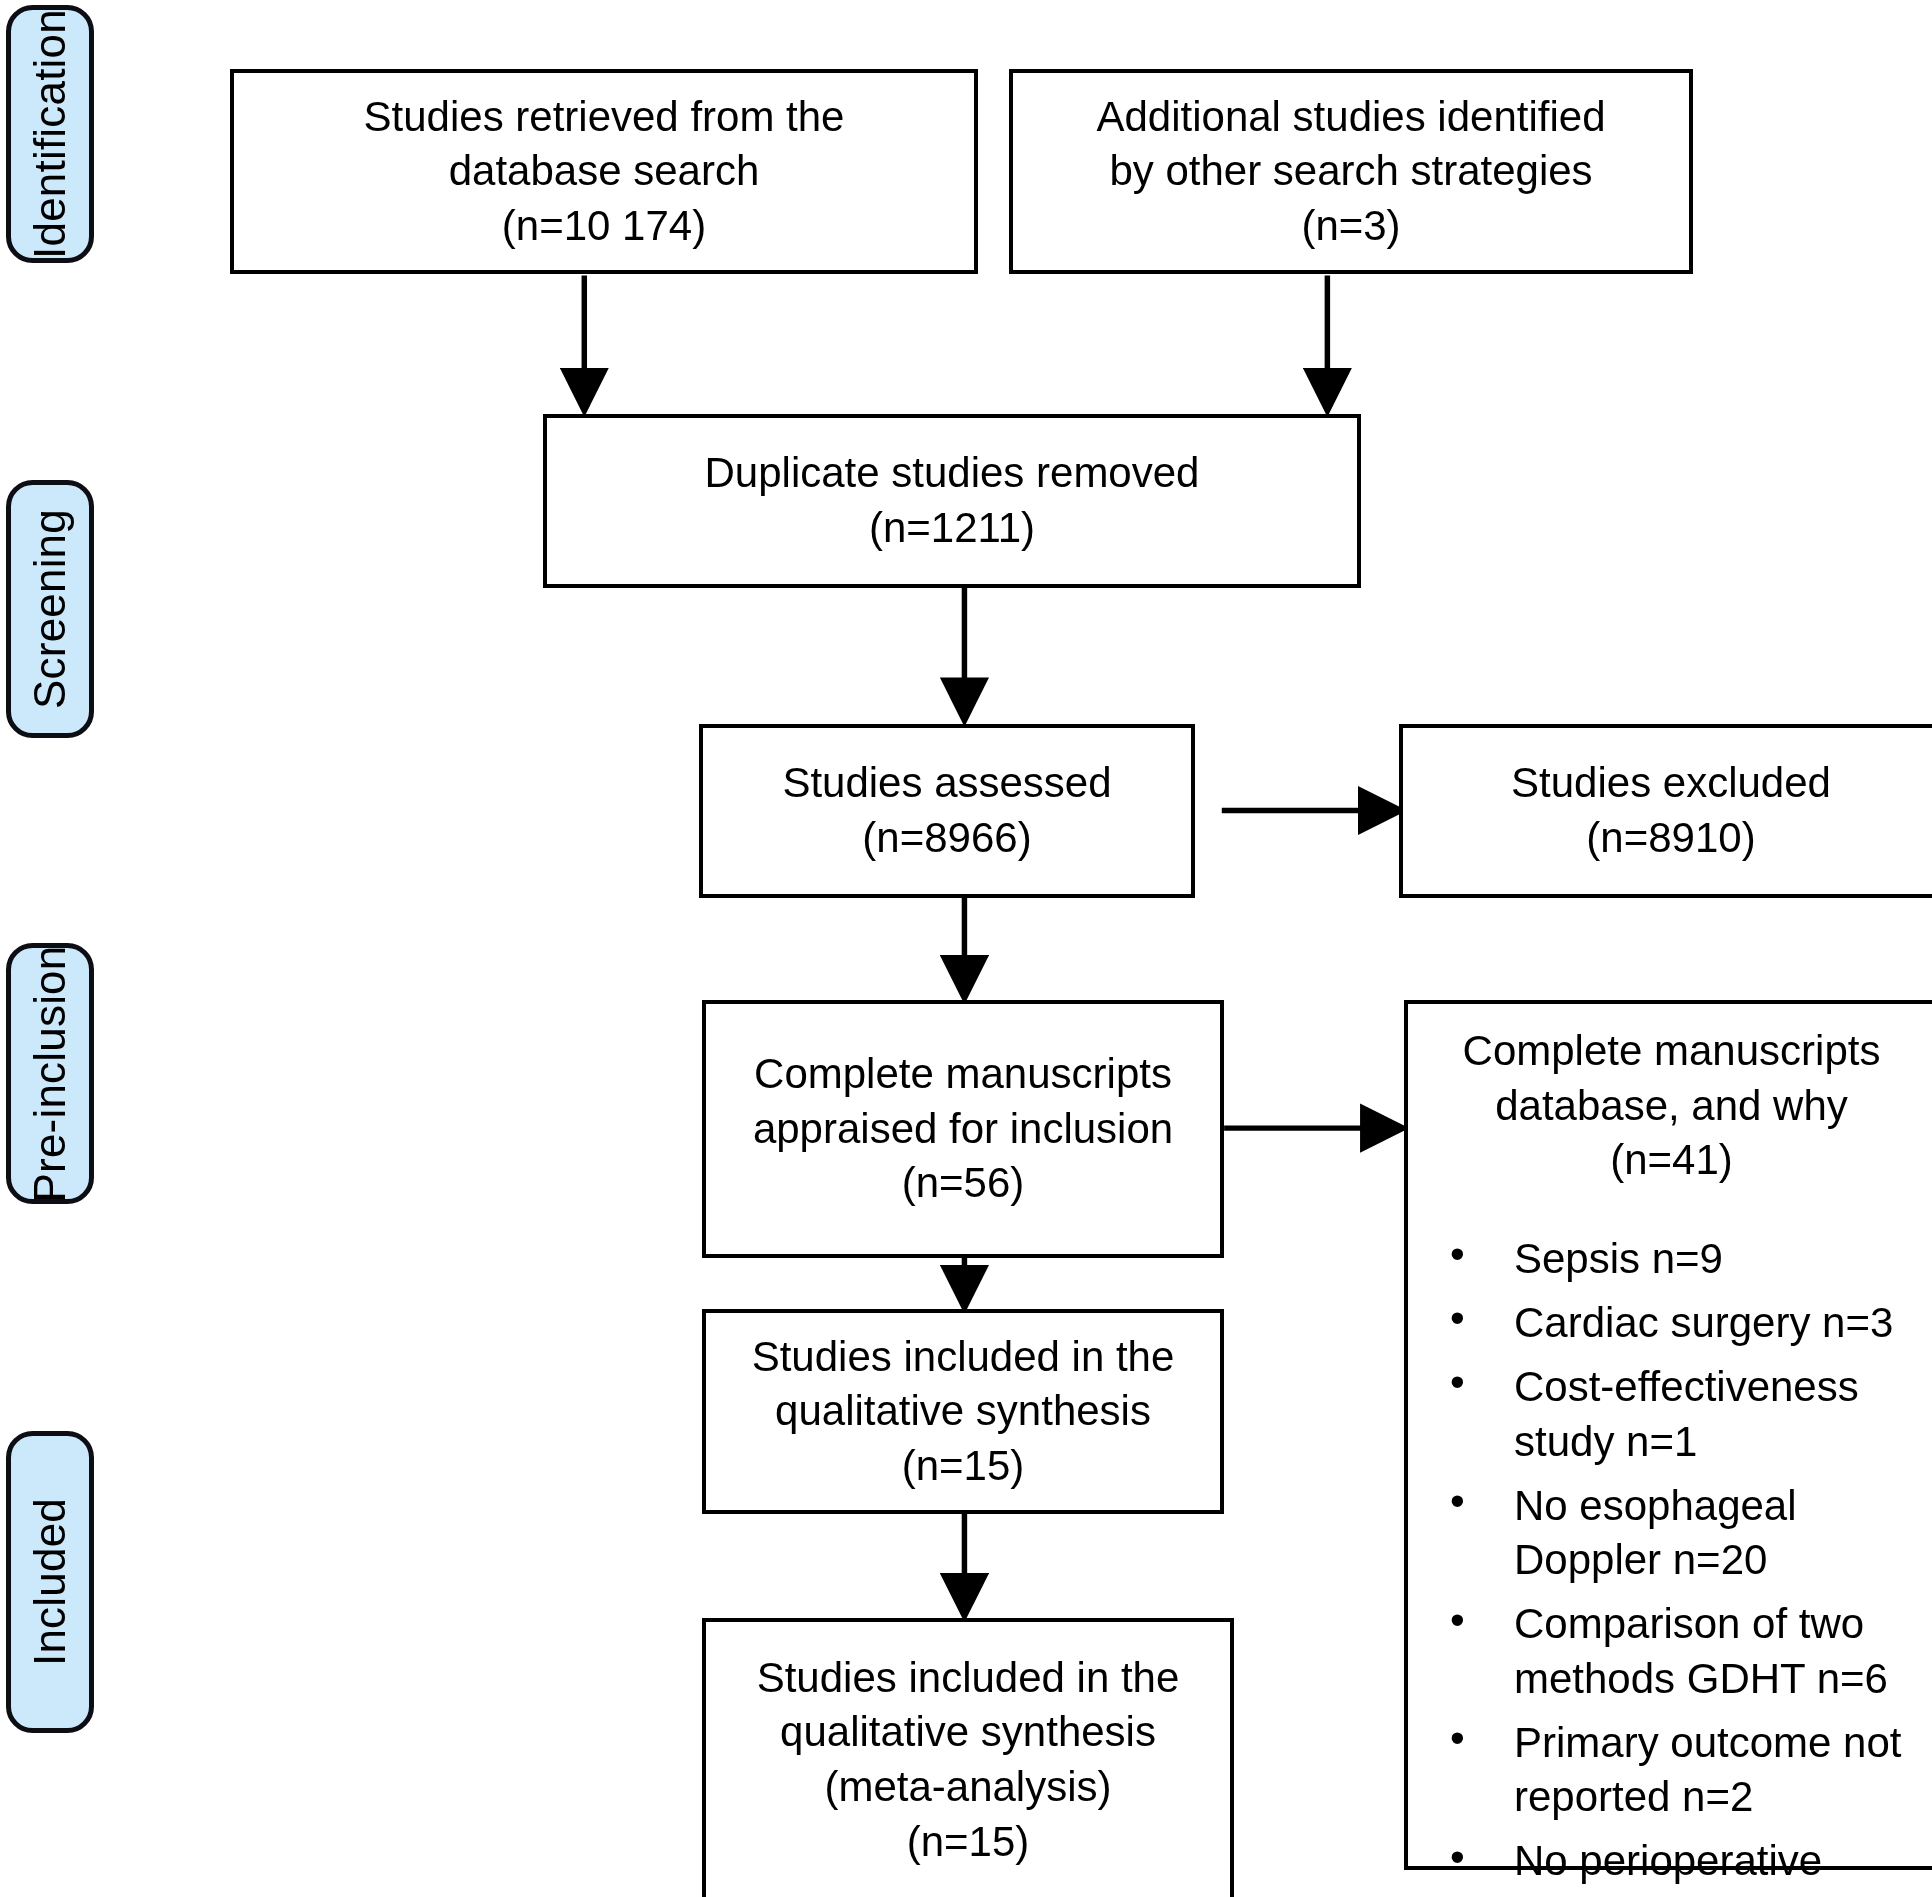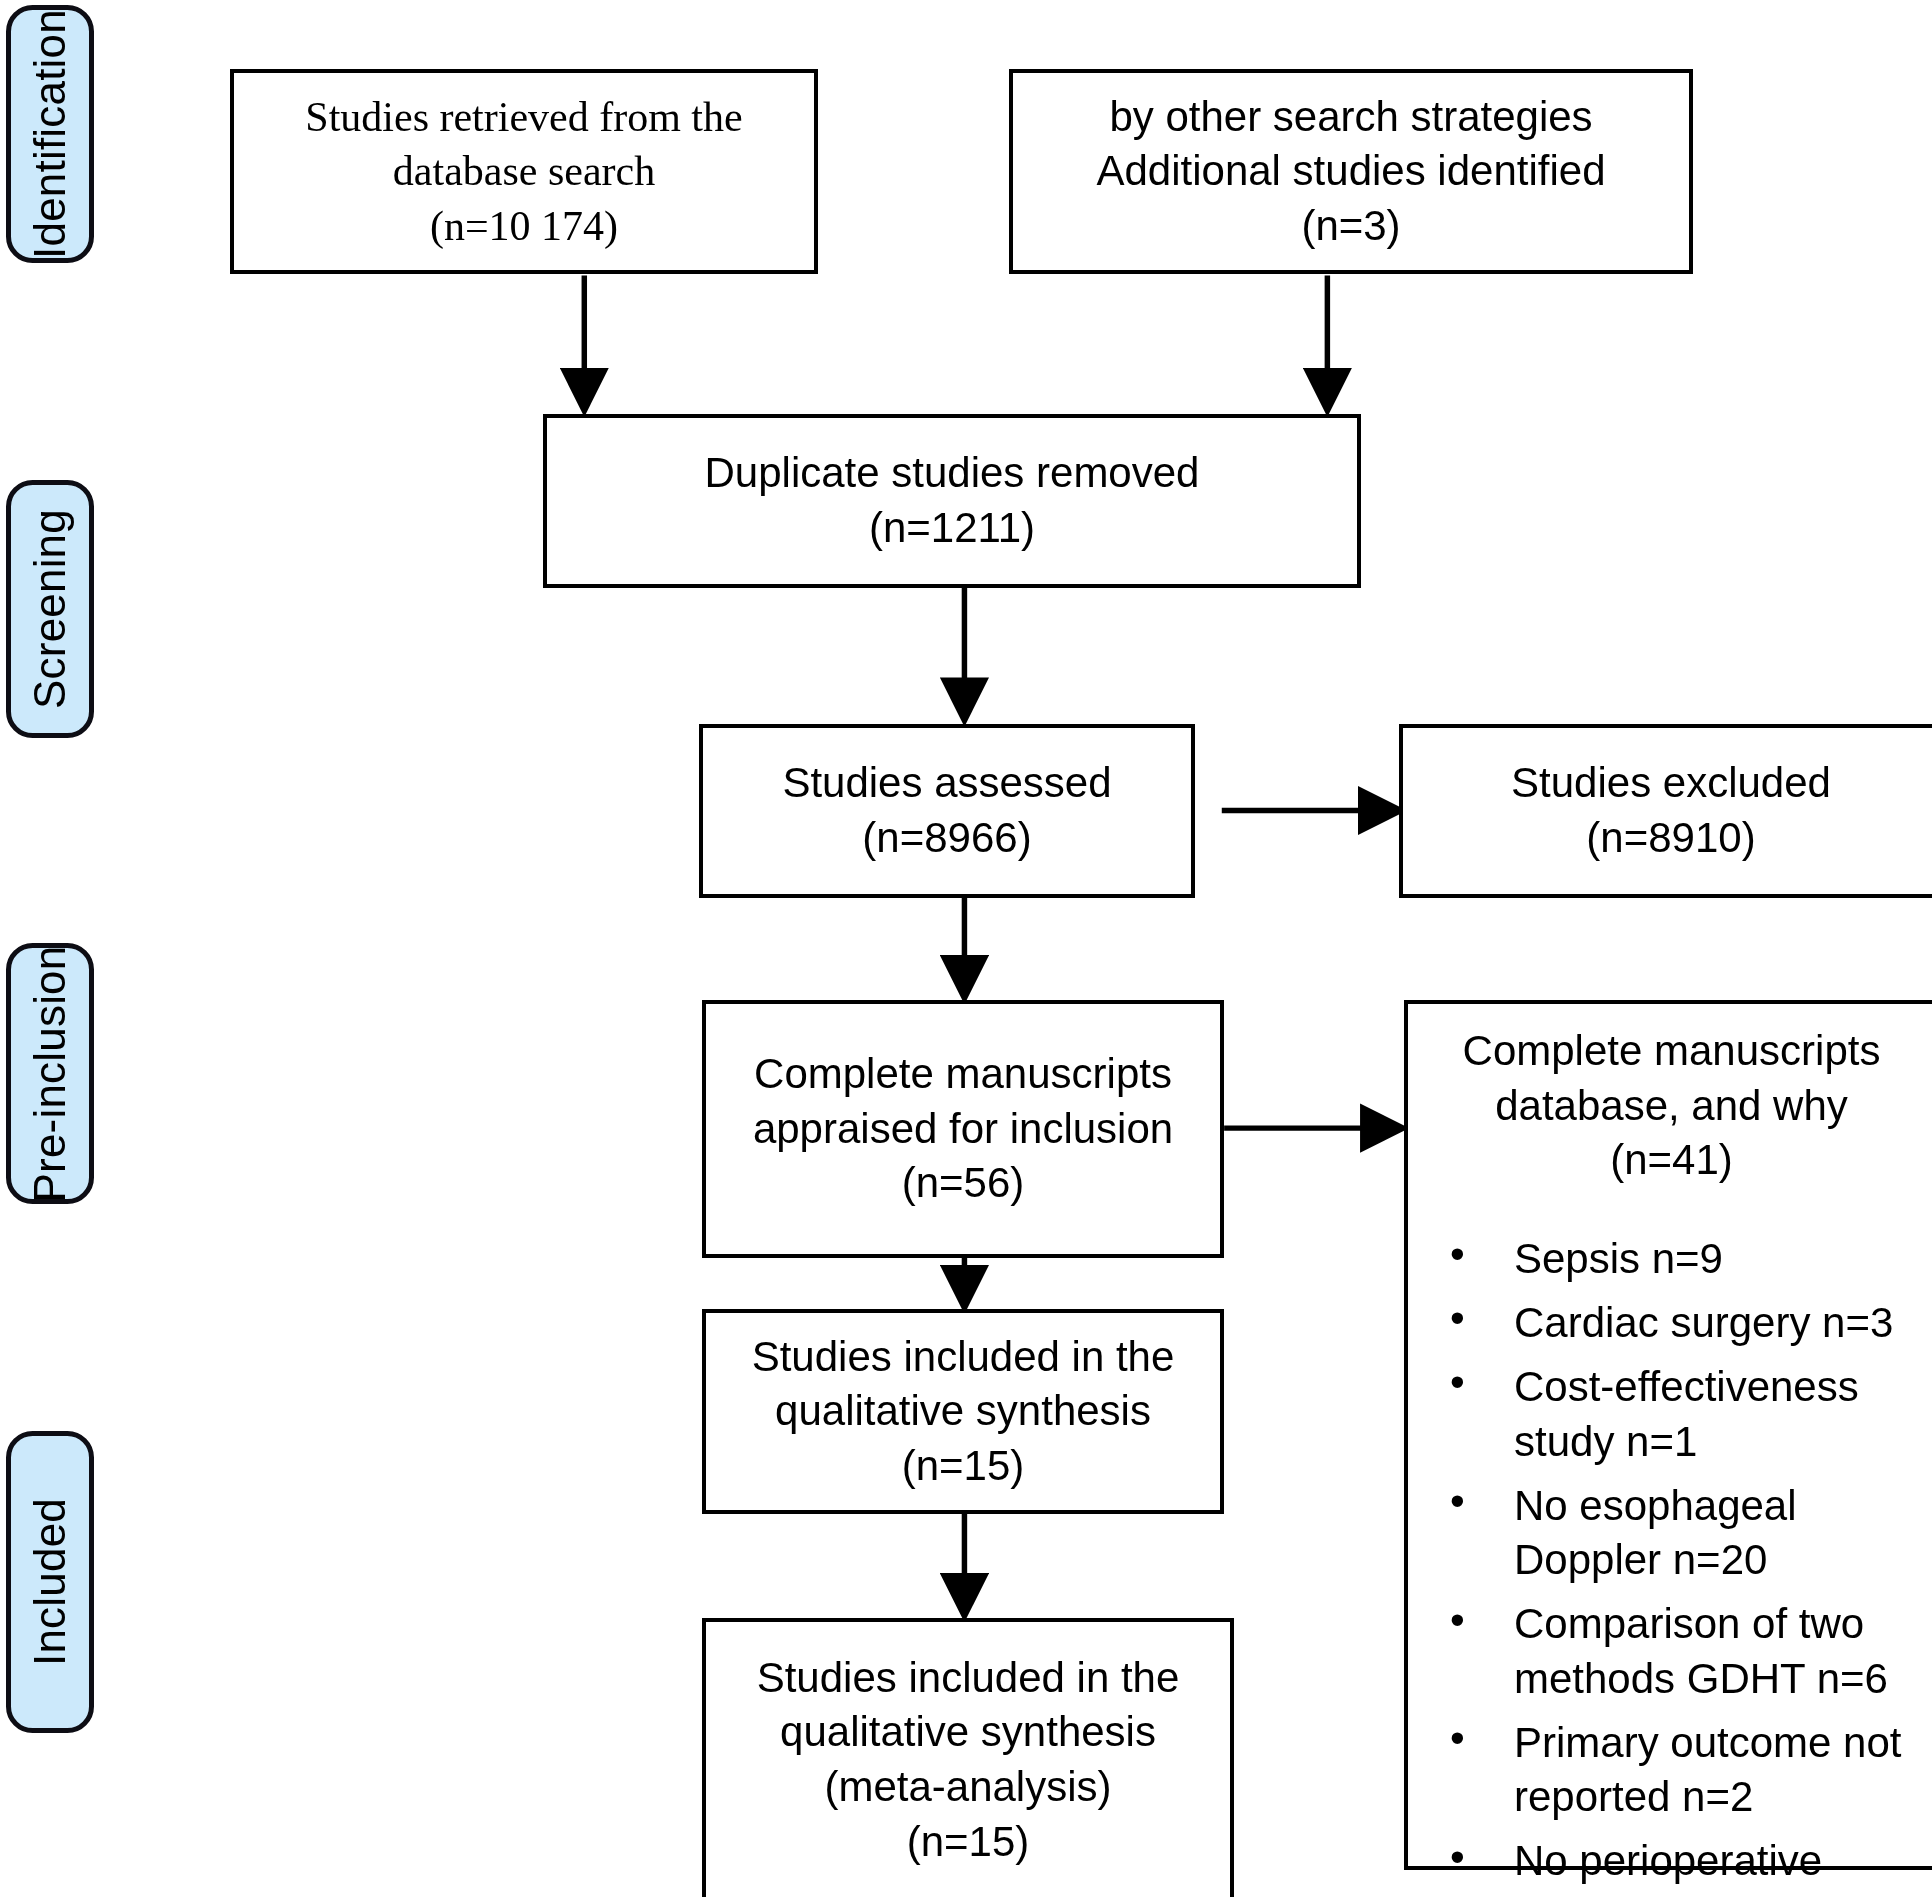--- a/index.html
+++ b/index.html
@@ -151,29 +151,29 @@
   </div>
 
   <div class="stage-label" style="left:6.3px; top:943px; width:88px; height:261px;">
     <span class="rot">Pre-inclusion</span>
   </div>
 
   <div class="stage-label" style="left:6.3px; top:1431px; width:88px; height:302px;">
     <span class="rot">Included</span>
   </div>
 
-  <div class="flow-box" style="left:230px; top:69px; width:588px; height:205px;font-family:Liberation Serif, serif;">
+  <div class="flow-box" style="left:230px; top:69px; width:748px; height:205px;">
     <span class="line">Studies retrieved from the</span>
     <span class="line">database search</span>
     <span class="line">(n=10 174)</span>
   </div>
 
   <div class="flow-box" style="left:1009px; top:69px; width:684px; height:205px;">
+    <span class="line">Additional studies identified</span>
     <span class="line">by other search strategies</span>
-    <span class="line">Additional studies identified</span>
     <span class="line">(n=3)</span>
   </div>
 
   <div class="flow-box" style="left:543px; top:414px; width:818px; height:174px;">
     <span class="line">Duplicate studies removed</span>
     <span class="line">(n=1211)</span>
   </div>
 
   <div class="flow-box" style="left:699px; top:724px; width:496px; height:174px;">
     <span class="line">Studies assessed</span>

